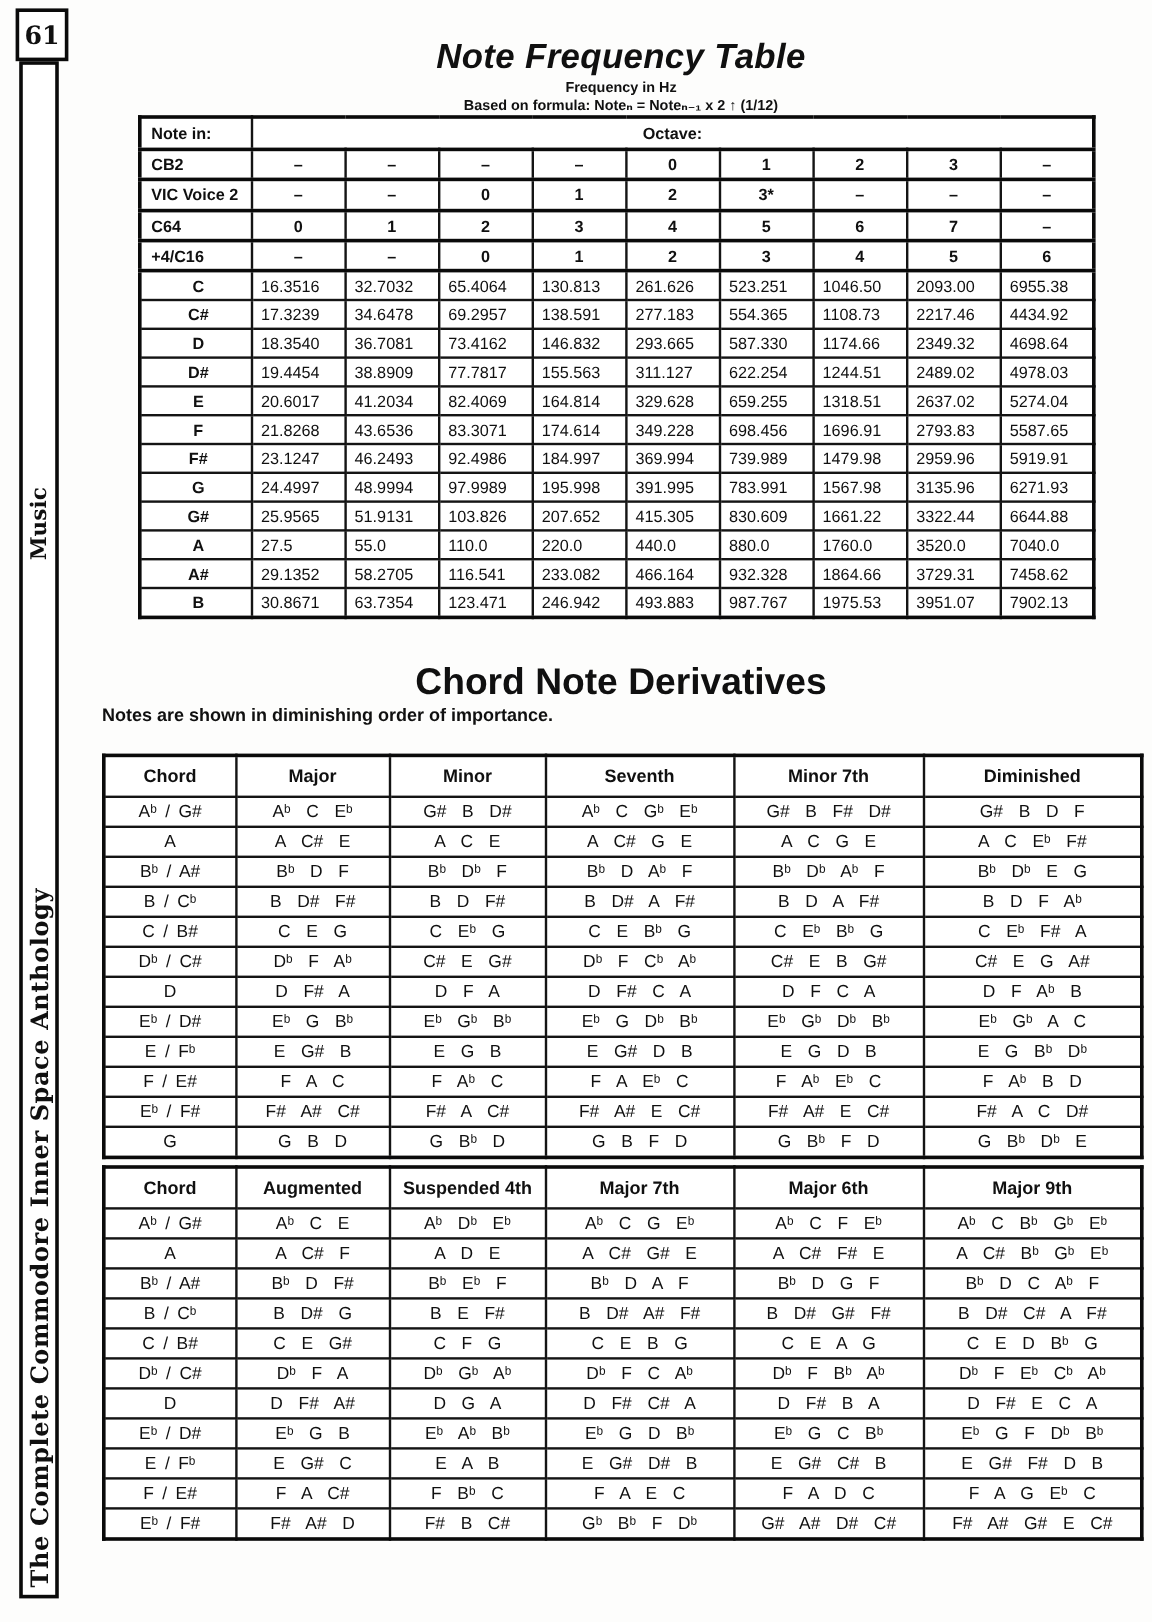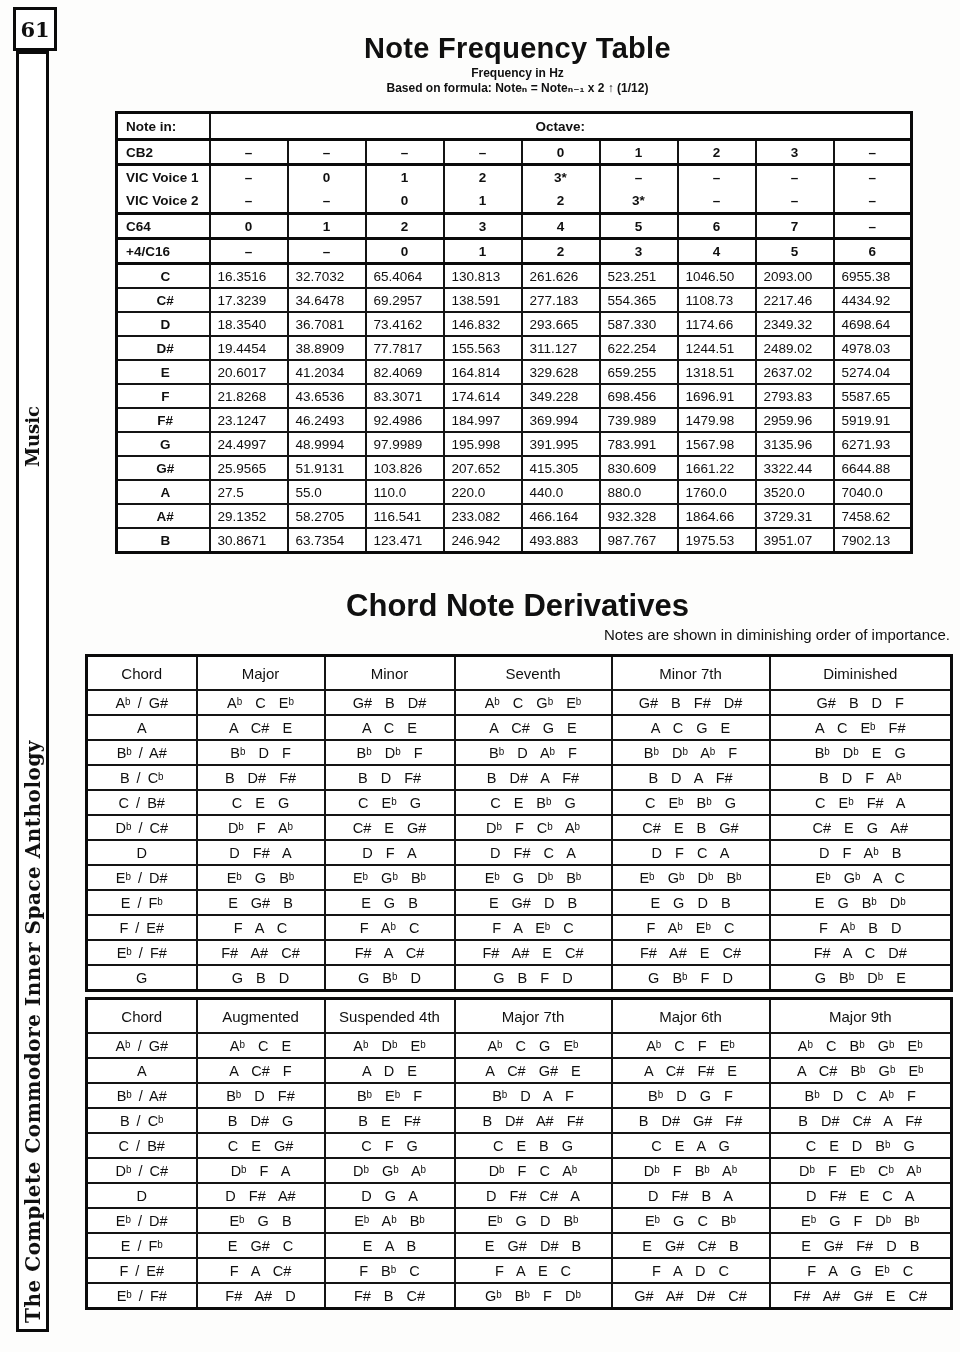--- a/index.html
+++ b/index.html
@@ -20,41 +20,41 @@
     display:flex;flex-direction:column;align-items:center;
   }
   .vtext{
     writing-mode:vertical-rl;transform:rotate(180deg);
     font-family:"DejaVu Serif",serif;font-weight:bold;white-space:nowrap;
   }
   .spine-music{font-size:18px;margin-top:352px;}
   .spine-title{font-size:20px;margin-top:auto;margin-bottom:6px;letter-spacing:0.5px;}
   
   .main{position:absolute;left:85px;top:0;width:865px;}
-  .main-title{font-size:29px;font-weight:bold;text-align:center;margin:32px 0 1px;letter-spacing:0.3px;}
+  .main-title{font-size:29px;font-weight:bold;text-align:center;margin:32px 0 1px;letter-spacing:0.3px;font-style:italic;}
   .sub{font-size:12px;font-weight:bold;text-align:center;margin:1px 0;}
   
   table{border-collapse:collapse;table-layout:fixed;background:#fff;}
   td,th{border:2px solid #141414;overflow:hidden;white-space:nowrap;}
   
-  .freq-table{width:795px;margin:16px 0 0 30px;border:3px solid #0a0a0a;}
+  .freq-table{width:795px;margin:1px 0 0 30px;border:3px solid #0a0a0a;}
   .freq-table td,.freq-table th{font-size:13.5px;height:20px;padding:1px 4px;}
   .freq-table th{font-weight:bold;}
   .freq-table .lbl{text-align:left;padding-left:8px;font-weight:bold;}
   .freq-table .num{text-align:center;font-weight:bold;}
   .freq-table .val{text-align:left;padding-left:7px;font-weight:normal;}
   .freq-table .note-lbl{text-align:center;font-weight:bold;}
   .freq-table tbody.sec{border-top:3px solid #0a0a0a;}
   .freq-table tr.vic td{border-top:0;border-bottom:0;height:21px;}
   .freq-table .octave-head th{height:22px;}
   
   .chord-title{font-size:31px;font-weight:bold;text-align:center;margin:34px 0 0;}
-  .chord-sub{font-size:15px;font-weight:normal;text-align:right;margin:2px 0 11px;}
+  .chord-sub{font-size:15px;font-weight:bold;text-align:left;margin:2px 0 23px;}
   .chord-table{width:865px;border:3px solid #0a0a0a;margin-top:5px;}
-  .chord-table th{font-size:15px;font-weight:normal;height:30px;padding:1px 2px;}
+  .chord-table th{font-size:15px;font-weight:bold;height:30px;padding:1px 2px;}
   .chord-table td{font-size:14.5px;height:21px;padding:1px 2px;}
   .chord-lbl{text-align:center;padding-left:20px;word-spacing:3px;margin-left:24px;}
   .chord-notes{text-align:center;word-spacing:9px;}
   col.cl{width:93px;} col.co{width:78px;}
   col.k0{width:110px;} col.k1{width:128px;} col.k2{width:130px;}
   col.k3{width:157px;} col.k4{width:158px;} col.k5{width:182px;}
 </style>
 </head>
 <body>
 
@@ -99,33 +99,20 @@
           <td class="num">–</td>
           <td class="num">0</td>
           <td class="num">1</td>
           <td class="num">2</td>
           <td class="num">3</td>
           <td class="num">–</td>
         </tr>
     </tbody>
     <tbody class="sec">
 
-        <tr class="vic">
-          <td class="lbl">VIC Voice 1</td>
-
-        <td class="num">–</td>
-          <td class="num">0</td>
-          <td class="num">1</td>
-          <td class="num">2</td>
-          <td class="num">3*</td>
-          <td class="num">–</td>
-          <td class="num">–</td>
-          <td class="num">–</td>
-          <td class="num">–</td>
-        </tr>
 
         <tr class="vic">
           <td class="lbl">VIC Voice 2</td>
 
         <td class="num">–</td>
           <td class="num">–</td>
           <td class="num">0</td>
           <td class="num">1</td>
           <td class="num">2</td>
           <td class="num">3*</td>

